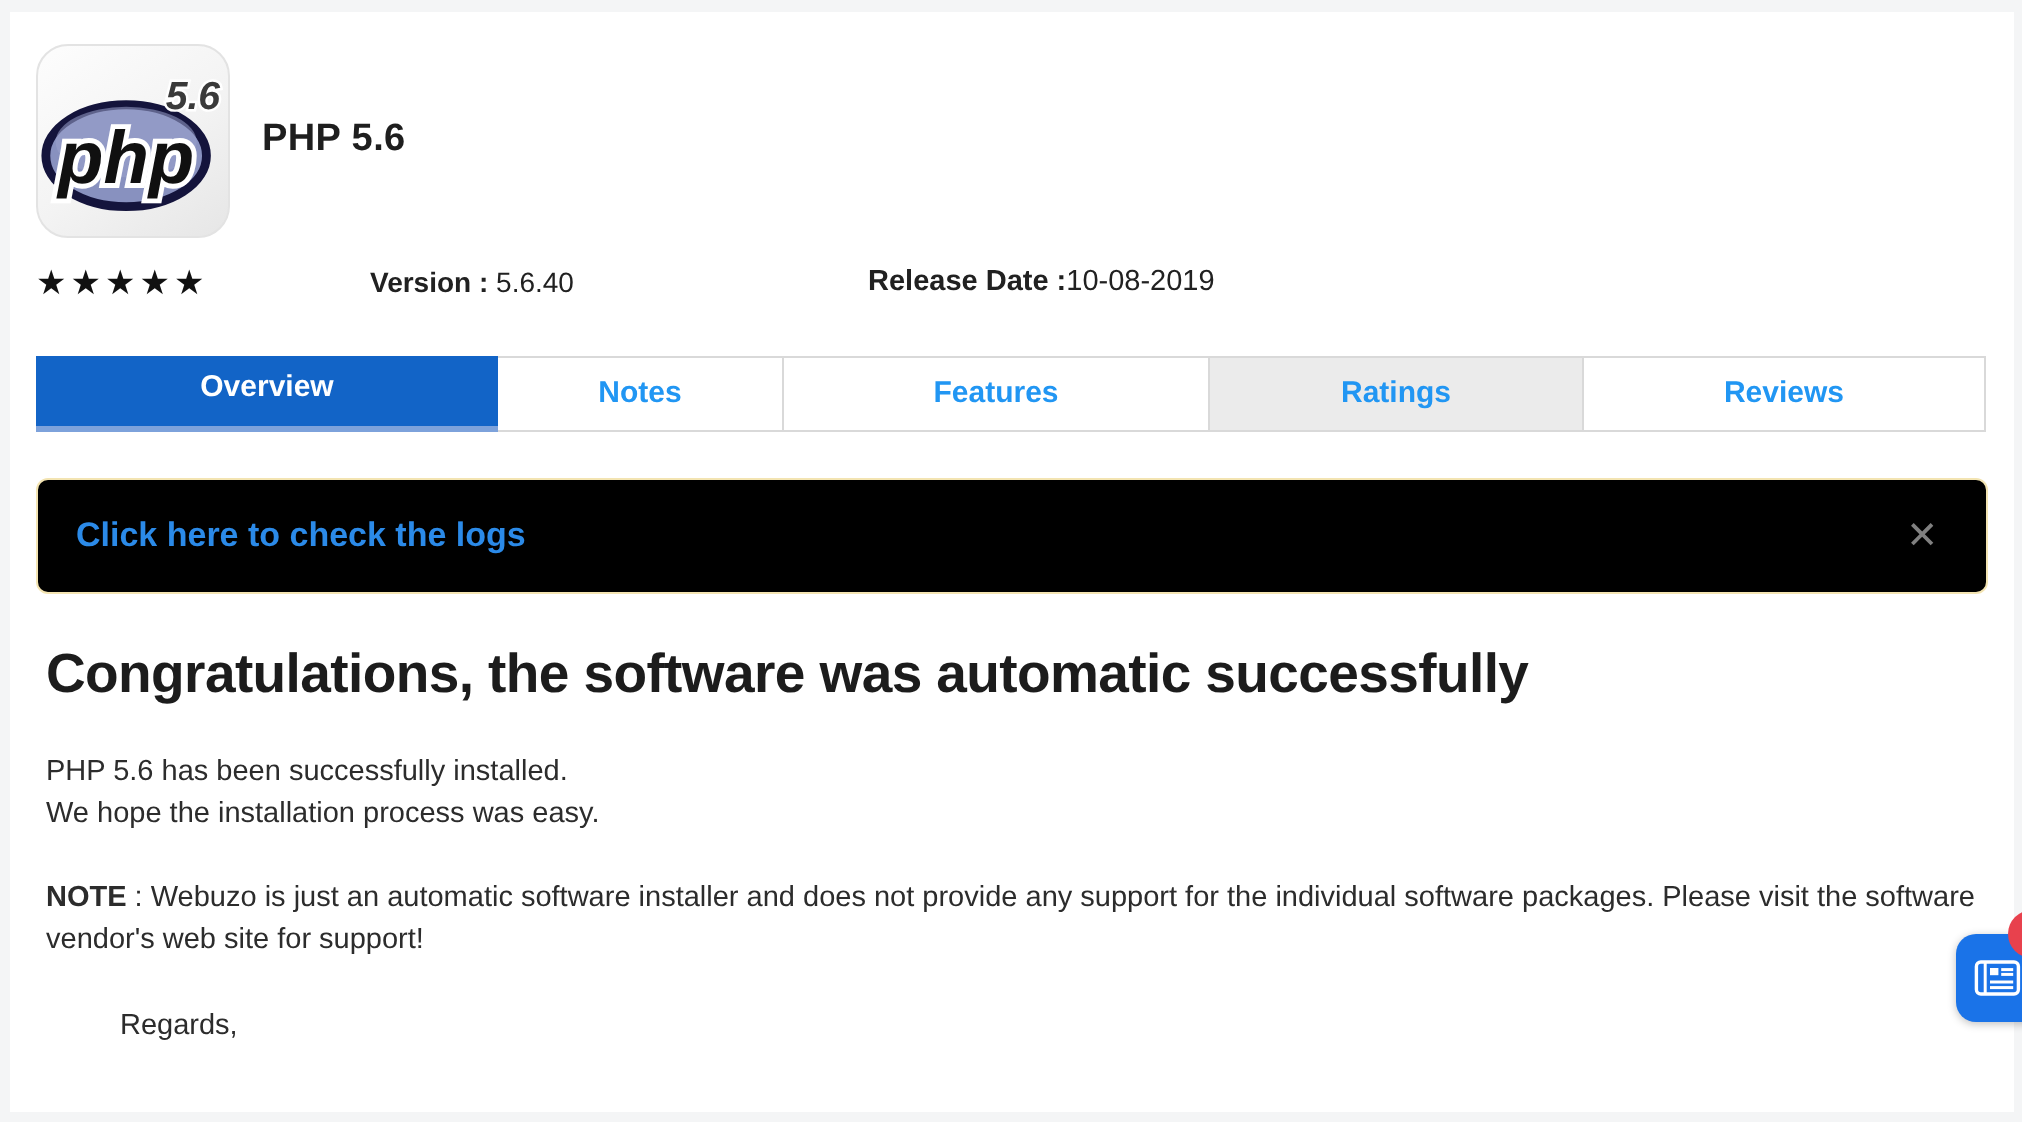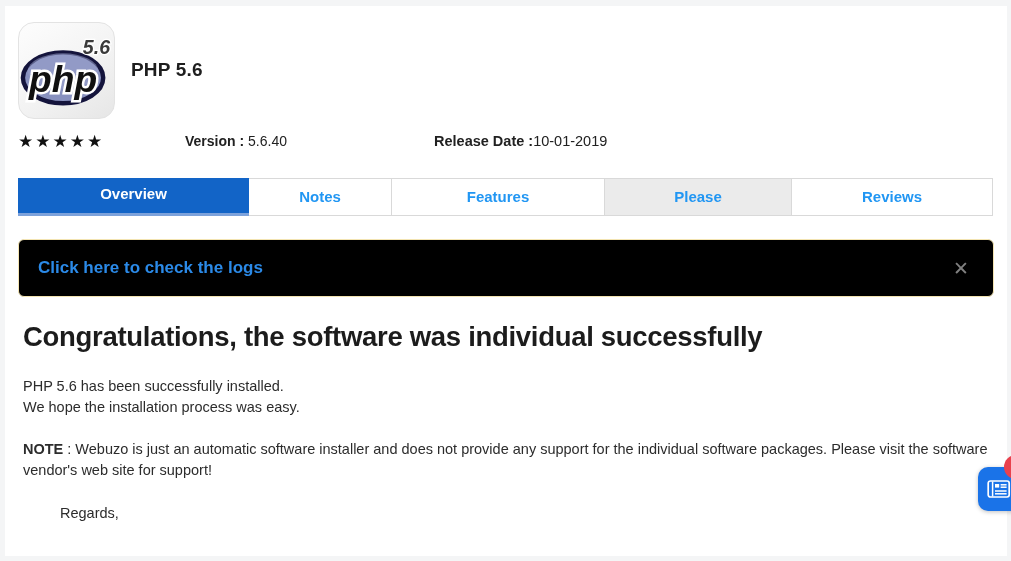--- a/index.html
+++ b/index.html
@@ -161,39 +161,39 @@
     <div class="app-title">PHP 5.6</div>
   </div>
 
   <div class="meta-row">
     <div class="stars">★★★★★</div>
     <div class="meta-version">
       <span class="meta-label">Version :</span>
       <span class="meta-value">5.6.40</span>
     </div>
     <div class="meta-release">
-      <span class="meta-label">Release Date :</span><span class="meta-value">10-01-2019</span>
+      <span class="meta-label">Release Date :</span><span class="meta-value">10-08-2019</span>
     </div>
   </div>
 
   <div class="tabs">
     <div class="tab active">Overview</div>
     <div class="tab">Notes</div>
     <div class="tab">Features</div>
-    <div class="tab">Please</div>
+    <div class="tab">Ratings</div>
     <div class="tab">Reviews</div>
   </div>
 
   <div class="alert">
     <a class="alert-link">Click here to check the logs</a>
     <span class="alert-close">✕</span>
   </div>
 
   <div class="content">
-    <h1 class="big-heading">Congratulations, the software was individual successfully</h1>
+    <h1 class="big-heading">Congratulations, the software was automatic successfully</h1>
 
     <div class="body-text">
       <div>PHP 5.6 has been successfully installed.</div>
       <div>We hope the installation process was easy.</div>
     </div>
 
     <div class="body-text note-text">
       <span class="note-label">NOTE</span><span> : Webuzo is just an automatic software installer and does not provide any support for the individual software packages. Please visit the software vendor's web site for support!</span>
     </div>
 

